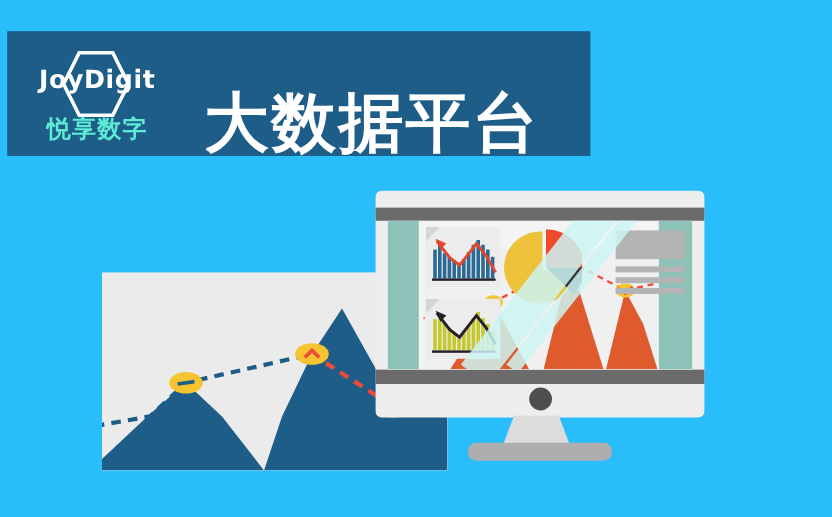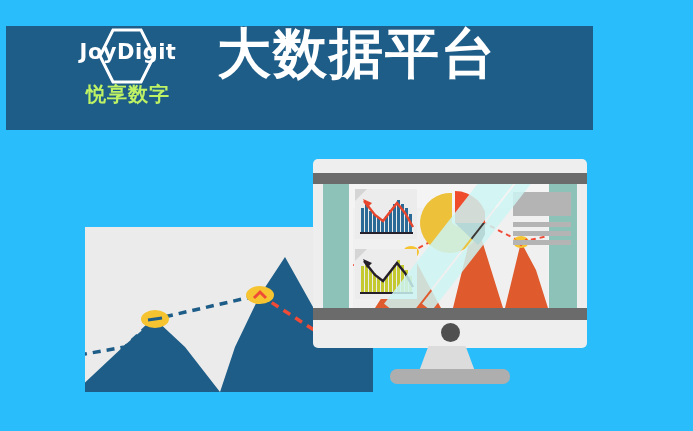--- a/index.html
+++ b/index.html
@@ -14,26 +14,25 @@
     overflow: hidden;
     background: #29bdfb;
     font-family: "Liberation Sans", "DejaVu Sans", sans-serif;
   }
 
   
   .header-bar {
     position: absolute;
     left: 6px;
     top: 26px;
-    width: 540px;
+    width: 486px;
     height: 104px;
     background: #1d5d87;
     display: flex;
-    align-items: flex-start;
-    padding-left: 47px;
+    align-items: flex-end;
   }
   .logo-block {
     position: relative;
     width: 118px;
     height: 90px;
     margin-left: 16px;
     flex: none;
   }
   .logo-hex {
     position: absolute;
@@ -54,21 +53,21 @@
     letter-spacing: 0.5px;
     line-height: 1;
     font-family: "DejaVu Sans", sans-serif;
   }
   .logo-cn {
     position: absolute;
     left: 0;
     top: 58px;
     width: 118px;
     text-align: center;
-    color: #bef264;
+    color: #5eead4;
     font-size: 20px;
     font-weight: bold;
     letter-spacing: 1px;
     line-height: 1;
   }
   .header-title {
     color: #ffffff;
     font-size: 54px;
     font-weight: bold;
     letter-spacing: 2px;

